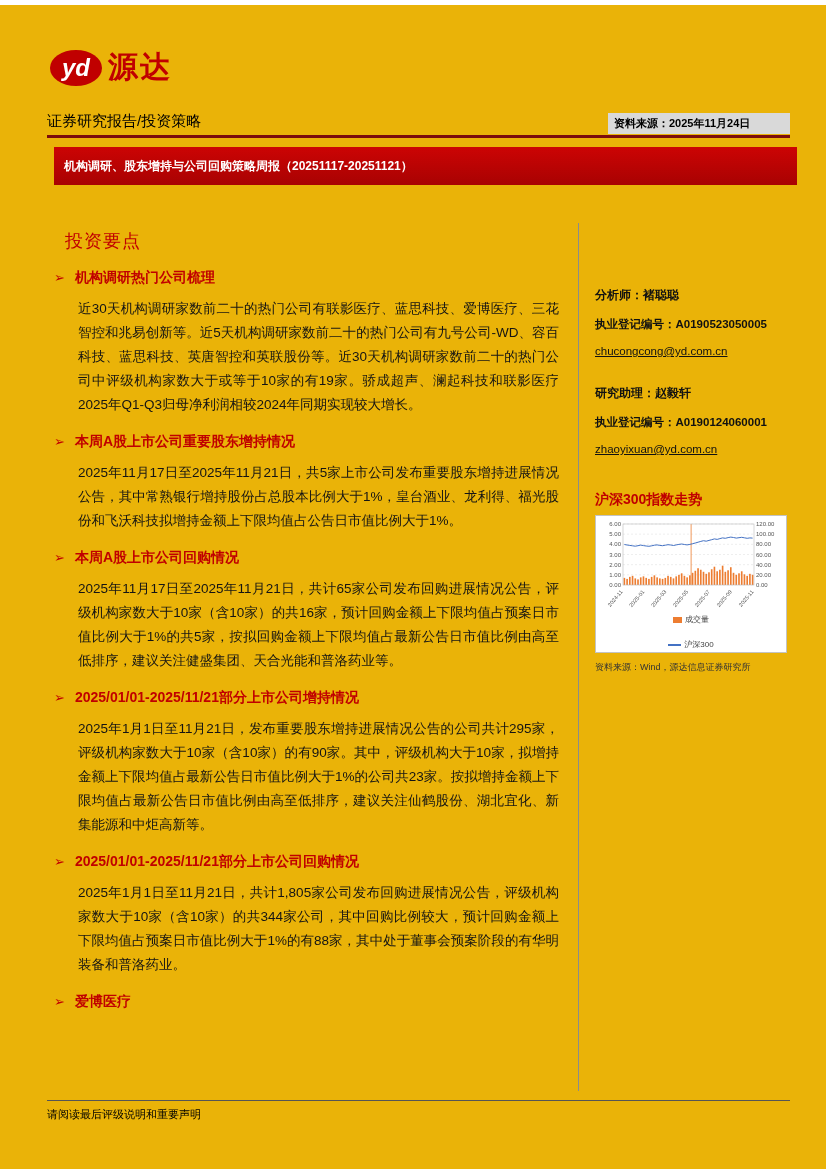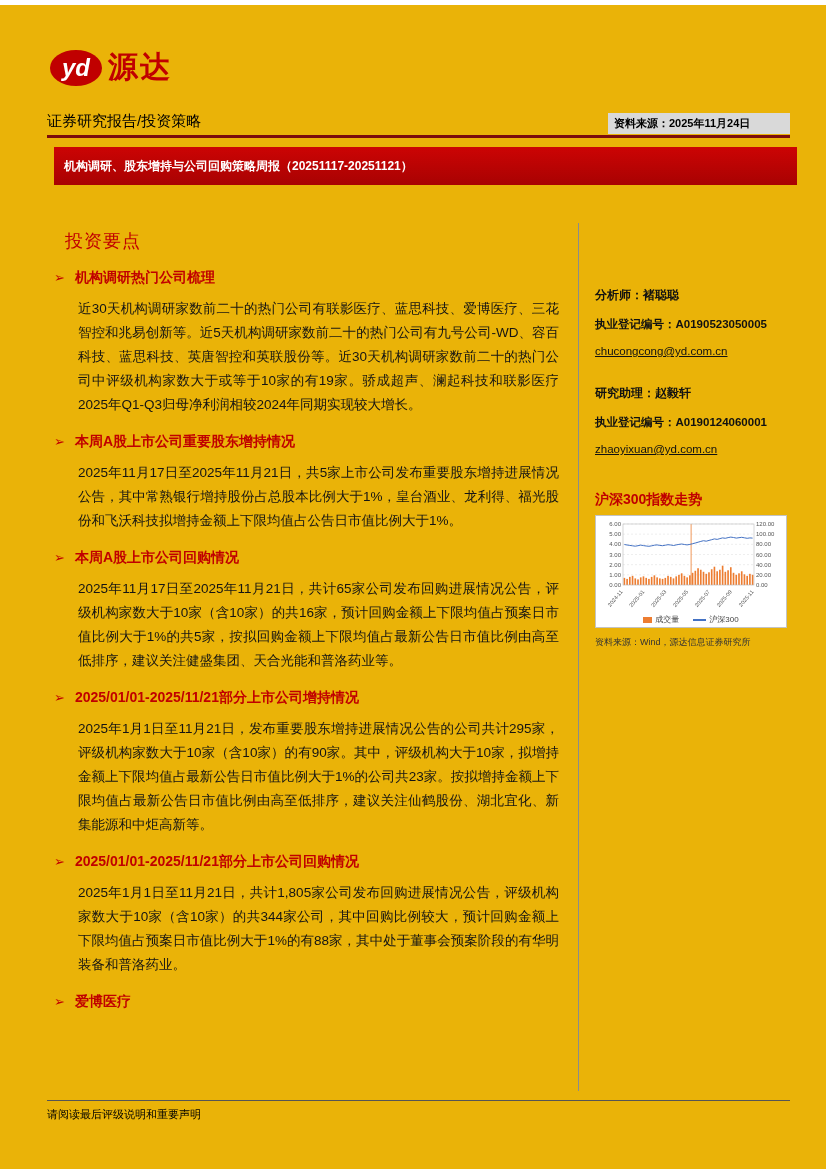--- a/index.html
+++ b/index.html
@@ -36,21 +36,21 @@
   .v-divider { position:absolute; left:578px; top:218px; width:1px; height:868px; background:#8c8c8c; }
 
   
   .sidebar { position:absolute; left:595px; top:282px; width:196px; font-size:11.5px; color:#111; }
   .sb-bold { font-weight:bold; font-size:12px; }
   .sb-line { margin-top:13px;font-weight:bold; }
   .sb-email { margin-top:13px; text-decoration:underline; color:#111; display:inline-block; cursor:pointer; }
   .sb-gap { margin-top:28px; }
   .chart-title { margin-top:36px; color:#c00000; font-size:14px; font-weight:bold; }
   .chart-box { margin-top:6px; border:1px solid #c3c3c3; padding:3px 2px 2px 2px; width:192px; background:#fff; }
-  .legend { display:flex; justify-content:center; gap:14px; align-items:center; font-size:8px; color:#444; margin-top:1px; }
+  .legend { display:flex; justify-content:center; gap:14px; align-items:center; font-size:8px; color:#444; margin-top:1px;flex-direction:column; }
   .legend-item { display:flex; align-items:center; gap:3px; }
   .lg-bar { width:9px; height:6px; background:#ED7D31; display:inline-block; }
   .lg-line { width:13px; height:2px; background:#4472C4; display:inline-block; }
   .chart-src { margin-top:8px; font-size:9px; color:#333; }
 
   
   .footer-rule { position:absolute; left:47px; top:1095px; width:743px; height:1px; background:#555; }
   .footer-text { position:absolute; left:47px; top:1102px; font-size:11px; color:#000; }
 </style>
 </head>

